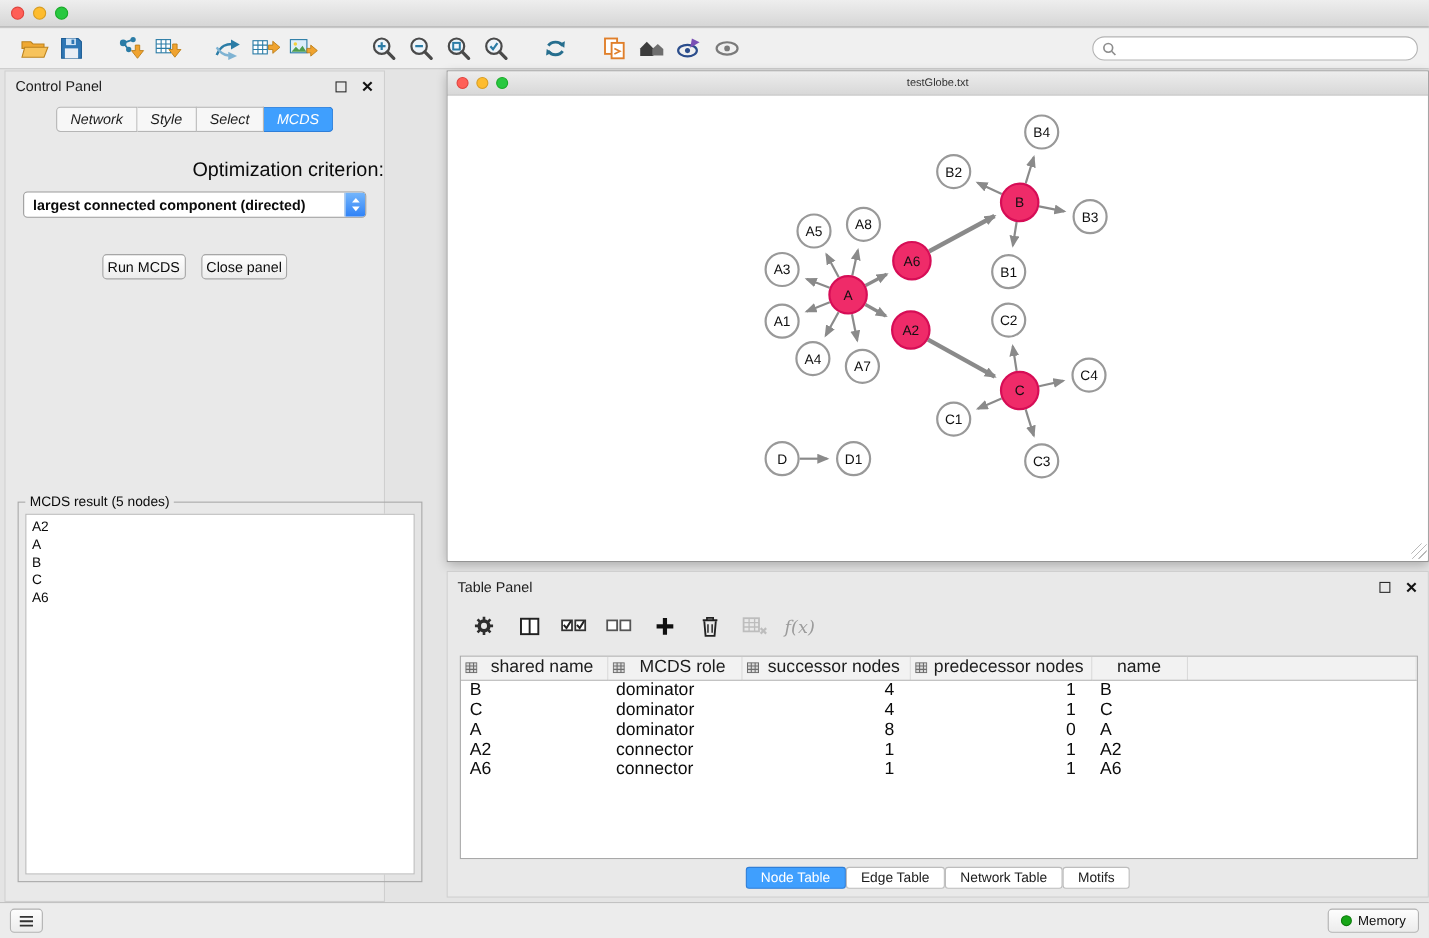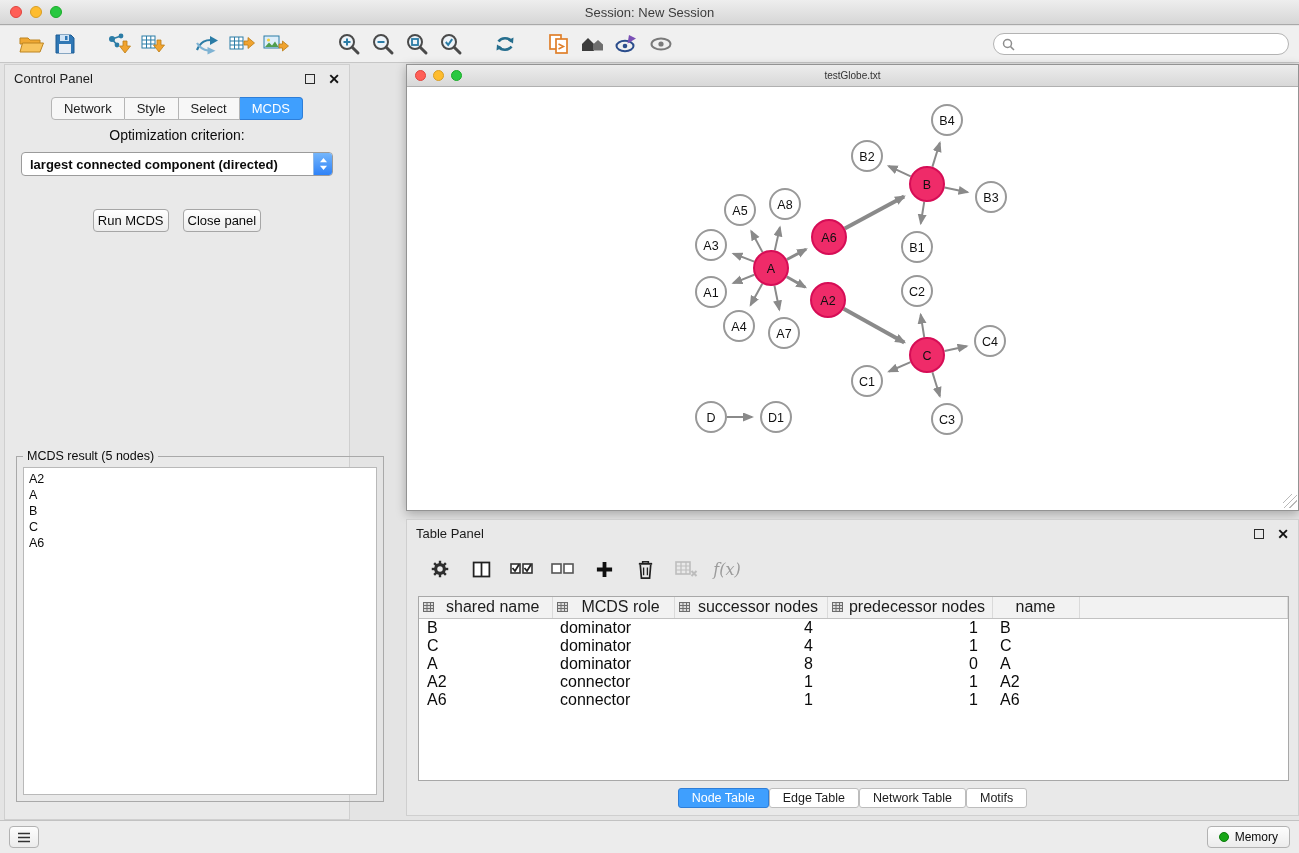--- a/index.html
+++ b/index.html
@@ -51,26 +51,26 @@
   .float-btn { width: 10px; height: 10px; border: 1.5px solid #2b2b2b; background: transparent; }
   .close-btn { font-size: 14px; font-weight: bold; color: #111; line-height: 10px; }
   
   .control-panel {
     position: absolute; left: 4px; top: 64px; width: 346px; height: 756px;
     background: #e9e9e9; border: 1px solid #cfcfcf;
   }
   .cp-tabs { display: flex; justify-content: center; margin-top: 5px; }
   .cp-tab {
     font-size: 13px; padding: 3px 12px; background: #f7f7f7;
-    border: 1px solid #b5b5b5; border-left: none; color: #1c1c1c;
+    border: 1px solid #b5b5b5; border-left: none; color: #1c1c1c; font-style: italic;
   }
   .cp-tab:first-child { border-left: 1px solid #b5b5b5; border-radius: 4px 0 0 4px; }
   .cp-tab:last-child  { border-radius: 0 4px 4px 0; }
   .cp-tab.active { background: #3f9ffe; color: #fff; border-color: #2e7ed8; }
-  .opt-label { text-align: center; font-size: 14px; margin-top: 7px; color: #0b0b0b; }
+  .opt-label { text-align: right; font-size: 18px; margin-top: 24px; color: #0b0b0b; }
   .combo {
     width: 312px; height: 24px; margin: 9px auto 0; background: #fff;
     border: 1px solid #9b9b9b; border-radius: 4px;
     display: flex; align-items: center; overflow: hidden; font-weight: bold;
   }
   .combo-text { flex: 1; font-size: 13px; padding-left: 8px; color: #0b0b0b; white-space: nowrap; }
   .combo-stepper {
     width: 19px; align-self: stretch;
     background: linear-gradient(#74b6fc, #2f82f7);
     display: flex; align-items: center; justify-content: center;
@@ -162,21 +162,20 @@
 </style>
 </head>
 <body>
 
 <div class="titlebar">
   <div class="traffic">
     <div class="tl red"></div>
     <div class="tl yellow"></div>
     <div class="tl green"></div>
   </div>
-  <div class="win-title">Session: New Session</div>
 </div>
 
 <div class="toolbar">
   <button class="tbtn">
     <svg width="27" height="24" viewBox="0 0 27 24">
       <path d="M2 6 h8 l2 2 h10 v4 H2 z" fill="#f0a832" stroke="#bd8420"></path>
       <path d="M4.5 11 h21 l-3.5 9 H2 z" fill="#f7c35c" stroke="#bd8420"></path>
     </svg>
   </button>
   <button class="tbtn">

